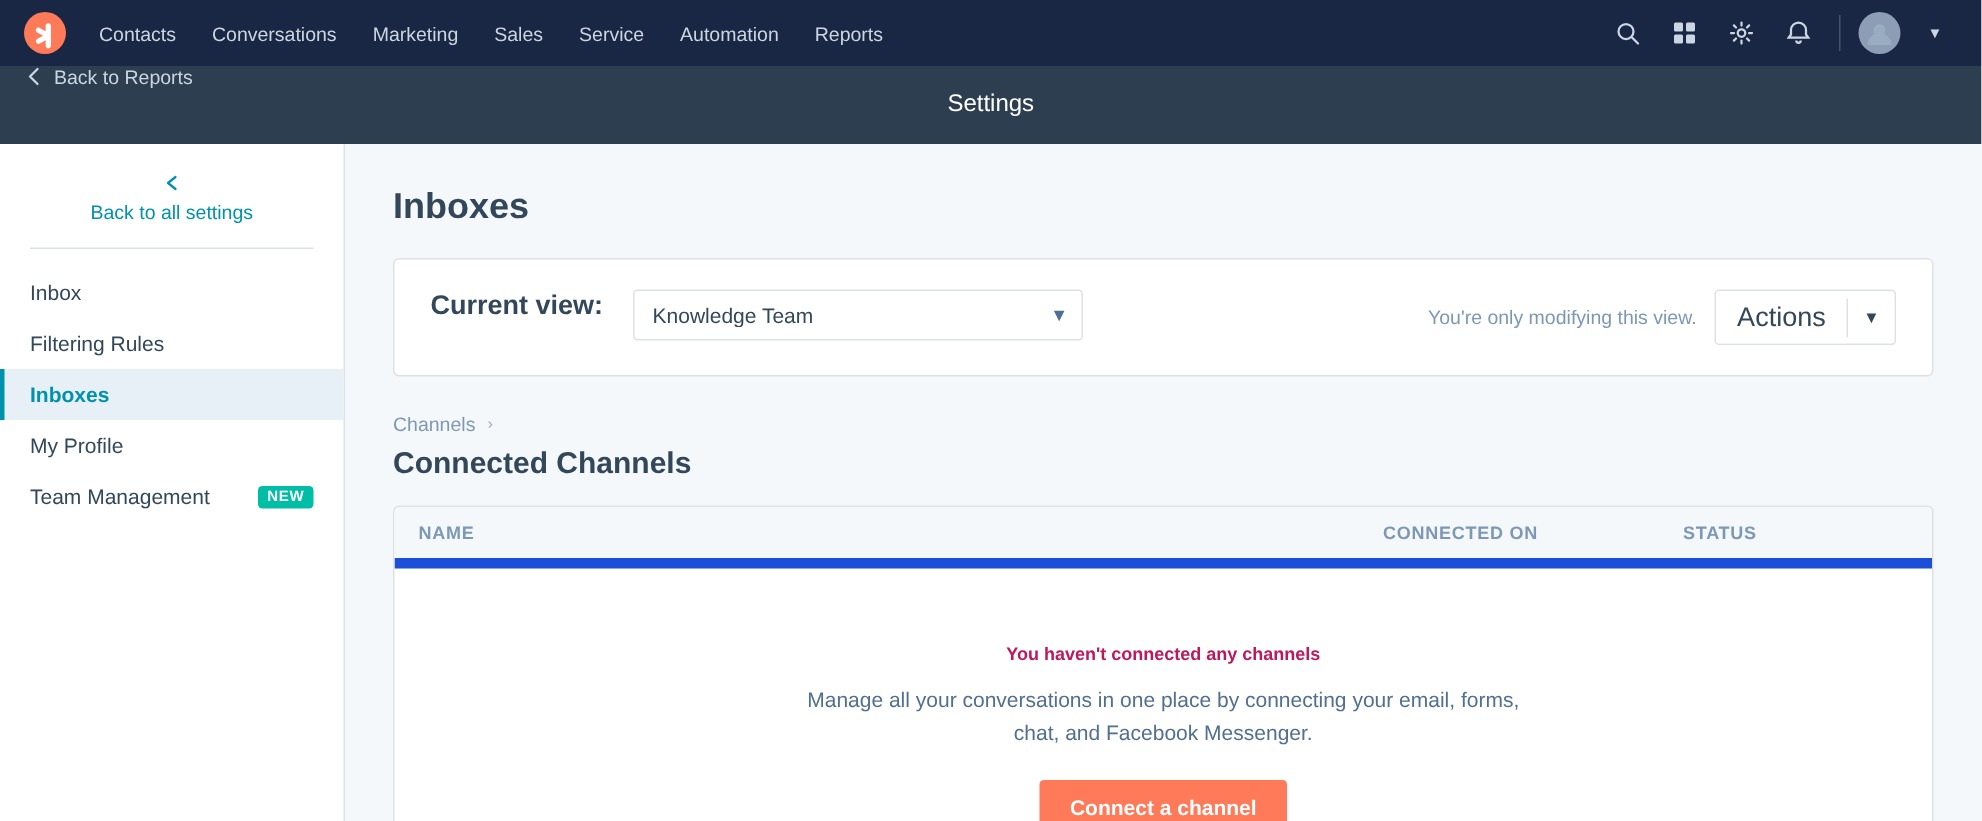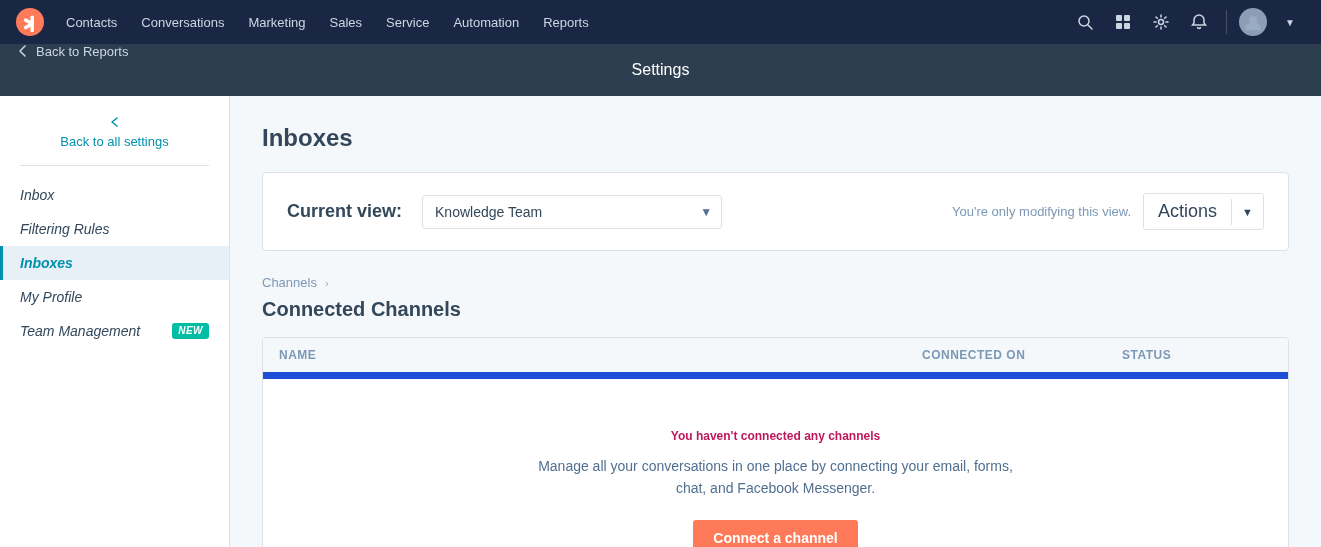--- a/index.html
+++ b/index.html
@@ -120,27 +120,27 @@
       text-decoration: none;
       flex-direction: column;
     }
     .sidebar-divider {
       border: none;
       border-top: 1px solid #dde1e7;
       margin: 0 20px 12px;
     }
     .sidebar-nav-item {
       display: flex;
+      align-items: center;
       justify-content: space-between;
       padding: 9px 20px;
       color: #33475b;
       font-size: 14px;
       cursor: pointer;
       border-radius: 0;
-      font-style: italic;
     }
     .sidebar-nav-item.active {
       background: #e8f0f7;
       font-weight: 600;
       color: #0091ae;
       border-left: 3px solid #0091ae;
       padding-left: 17px;
     }
     .badge-new {
       background: #00bda5;
@@ -165,21 +165,21 @@
       margin-bottom: 20px;
     }
 
     
     .view-card {
       background: #fff;
       border: 1px solid #dde1e7;
       border-radius: 4px;
       padding: 20px 24px;
       display: flex;
-      align-items: center;
+      align-items: flex-start;
       gap: 20px;
       margin-bottom: 24px;
     }
     .view-label {
       font-size: 18px;
       font-weight: 700;
       color: #33475b;
       white-space: nowrap;
     }
     .view-select-wrapper {

